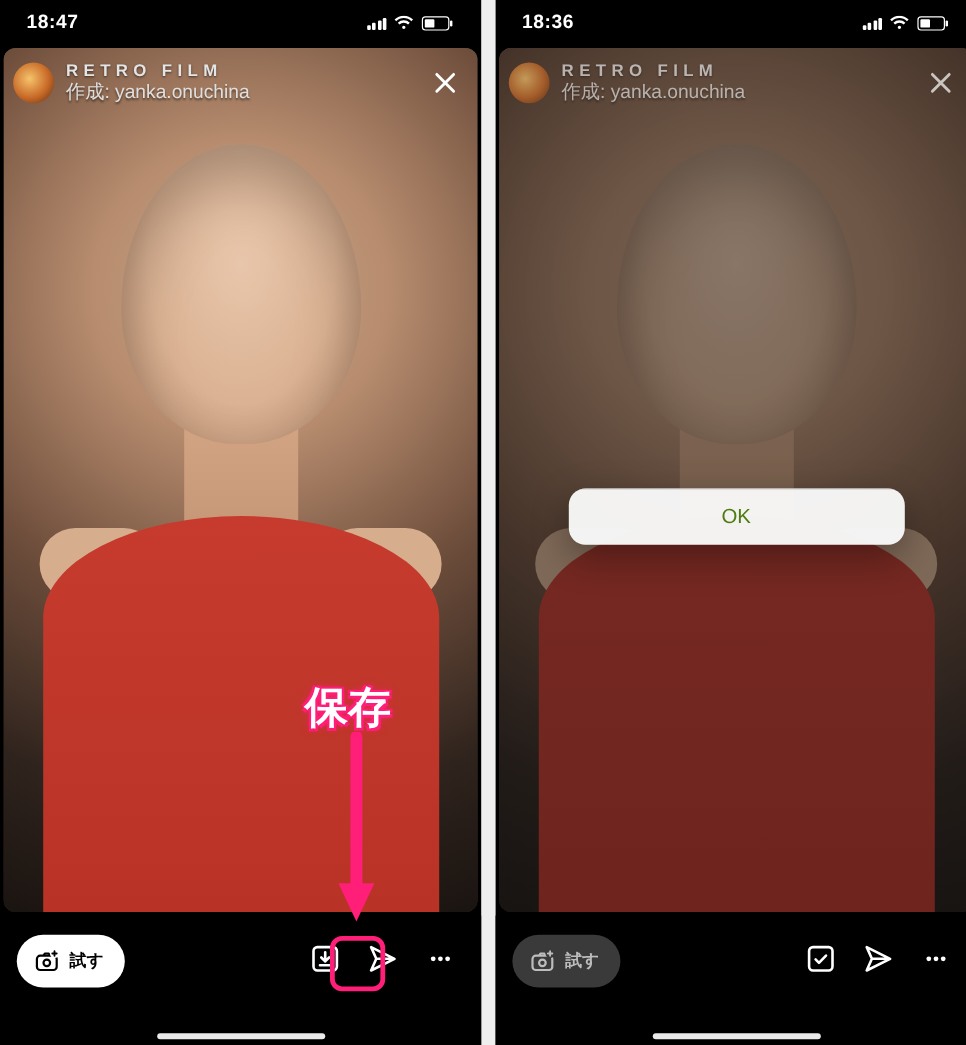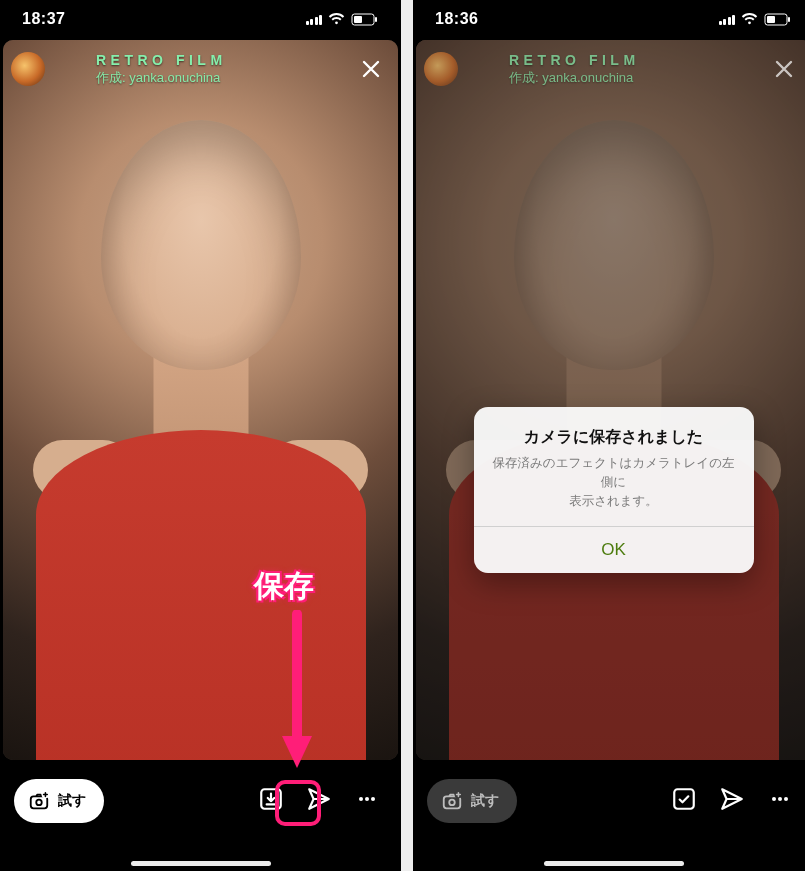--- a/index.html
+++ b/index.html
@@ -21,54 +21,54 @@
     linear-gradient(180deg,#3a2d25 0%,#26201b 100%);}
   .face{position:absolute;left:50%;transform:translateX(-50%);top:80px;width:200px;height:250px;border-radius:50% 50% 48% 48%/55% 55% 45% 45%;background:radial-gradient(ellipse at 50% 40%,#e8c6ab 0%,#dbb293 55%,#c29779 80%);box-shadow:0 25px 50px rgba(0,0,0,0.25) inset;}
   .neck{position:absolute;left:50%;transform:translateX(-50%);top:300px;width:95px;height:120px;background:linear-gradient(180deg,#d4a685,#c39575);border-radius:0 0 20px 20px;}
   .torso{position:absolute;left:50%;transform:translateX(-50%);top:390px;width:330px;height:340px;border-radius:60% 60% 0 0/30% 30% 0 0;background:linear-gradient(180deg,#c63b2e,#b93226);}
   .shoul{position:absolute;top:400px;width:100px;height:60px;background:#d6ae8e;border-radius:50px;}
   .shoul.l{left:30px;} .shoul.r{right:30px;}
   .hair{position:absolute;top:60px;left:50%;transform:translateX(-50%);width:280px;height:420px;border-radius:50% 50% 30% 30%/35% 35% 60% 60%;background:radial-gradient(ellipse at 50% 20%,#5a3b29 0%,#3e2a1d 40%,#2a1d15 80%);z-index:-1;}
   .dim{position:absolute;inset:0;background:rgba(20,20,20,0.45);}
   .eff-header{position:absolute;top:6px;left:8px;right:8px;height:46px;display:flex;align-items:center;gap:10px;z-index:10;text-shadow:0 1px 2px rgba(0,0,0,0.6);}
   .avatar{width:34px;height:34px;border-radius:50%;background:radial-gradient(circle at 40% 40%,#f6c36b,#c86a28 55%,#5b2c10);flex:none;}
-  .eff-titles{color:#86efac;line-height:1.25;margin-left:41px;}
+  .eff-titles{color:#e5e5e5;line-height:1.25;}
   .eff-name{font-size:14px;font-weight:600;letter-spacing:4.5px;}
-  .eff-author{font-size:13px;opacity:0.95;}
+  .eff-author{font-size:16px;opacity:0.95;}
   .close-x{margin-left:auto;width:38px;height:38px;display:flex;align-items:center;justify-content:center;cursor:pointer;}
   .close-x svg{display:block;}
   .bottom-bar{position:absolute;left:0;right:0;bottom:0;height:108px;background:#000;padding:16px 14px 0;box-sizing:border-box;display:flex;align-items:flex-start;}
   .try-pill{height:44px;border-radius:22px;background:#fff;color:#000;display:inline-flex;align-items:center;padding:0 18px 0 14px;gap:8px;font-size:14px;font-weight:600;cursor:pointer;}
   .try-pill.ghost{background:#3a3a3a;color:#bdbdbd;}
   .try-pill .cam-plus{width:22px;height:22px;position:relative;}
   .ico-btn{width:40px;height:40px;display:flex;align-items:center;justify-content:center;cursor:pointer;border-radius:50%;}
   .ico-btn svg{display:block;}
   .actions{margin-left:auto;display:flex;align-items:center;gap:8px;}
   .hl{position:absolute;border:4px solid #ff1e78;border-radius:10px;pointer-events:none;z-index:40;}
   .hl.save{left:275px;top:780px;width:38px;height:38px;}
   .arrow{position:absolute;z-index:41;pointer-events:none;}
   .arrow.save{left:280px;top:610px;}
-  .callout{position:absolute;z-index:42;font-size:30px;font-weight:800;color:#fff;text-shadow:0 0 7px #ff1e78,2px 2px 0 #ff1e78,-2px -2px 0 #ff1e78,-2px 2px 0 #ff1e78,2px -2px 0 #ff1e78;}
+  .callout{position:absolute;z-index:42;font-size:36px;font-weight:800;color:#fff;text-shadow:0 0 7px #ff1e78,2px 2px 0 #ff1e78,-2px -2px 0 #ff1e78,-2px 2px 0 #ff1e78,2px -2px 0 #ff1e78;}
   .callout.save{left:254px;top:566px;}
   .modal{position:absolute;left:50%;top:367px;transform:translateX(-50%);width:280px;background:rgba(248,248,248,0.97);border-radius:14px;box-shadow:0 10px 30px rgba(0,0,0,0.35);overflow:hidden;z-index:20;}
   .modal-body{padding:20px 18px 16px;text-align:center;}
   .modal-title{font-size:16px;font-weight:600;color:#111;margin-bottom:6px;}
   .modal-msg{font-size:12.5px;line-height:1.5;color:#7a7a7a;}
   .modal-sep{height:1px;background:#d0d0d0;}
   .modal-ok{height:46px;display:flex;align-items:center;justify-content:center;color:#4d7c0f;font-size:17px;font-weight:400;cursor:pointer;}
   .home-ind{position:absolute;bottom:5px;left:50%;transform:translateX(-50%);width:140px;height:5px;border-radius:3px;background:#fff;opacity:0.92;}
 </style>
 </head>
 <body>
 
 <div class="canvas">
 
   <div class="phone left">
     <div class="status-bar">
-      <span class="status-time">18:37</span>
+      <span class="status-time">18:47</span>
       <div class="status-icons">
         <span class="sig-bars">
             <span></span>
             <span></span>
             <span></span>
             <span></span>
           </span>
         <span class="wifi">
           <svg width="17" height="12" viewBox="0 0 17 12">
               <path d="M8.5 11.2a1.4 1.4 0 100-2.8 1.4 1.4 0 000 2.8zm-3.6-3.8a5.1 5.1 0 017.2 0l1.4-1.4a7.1 7.1 0 00-10 0l1.4 1.4zm-2.7-2.7a8.9 8.9 0 0112.6 0l1.4-1.4a10.9 10.9 0 00-15.4 0l1.4 1.4z" fill="#fff"></path>
@@ -199,27 +199,20 @@
           </div>
         </div>
         <div class="close-x">
           <svg width="20" height="20" viewBox="0 0 20 20">
               <path d="M3 3l14 14M17 3L3 17" stroke="#fff" stroke-width="2.4" stroke-linecap="round"></path>
             </svg>
         </div>
       </div>
 
       <div class="modal">
-        <div class="modal-body">
-          <div class="modal-title">カメラに保存されました</div>
-          <div class="modal-msg">
-            <span>保存済みのエフェクトはカメラトレイの左側に</span><br>
-            <span>表示されます。</span>
-          </div>
-        </div>
         <div class="modal-sep"></div>
         <div class="modal-ok">OK</div>
       </div>
     </div>
 
     <div class="bottom-bar">
       <div class="try-pill ghost">
         <span class="cam-plus">
           <svg width="22" height="22" viewBox="0 0 24 24">
               <rect x="3" y="7" width="18" height="13" rx="3" fill="none" stroke="#bdbdbd" stroke-width="2"></rect>

